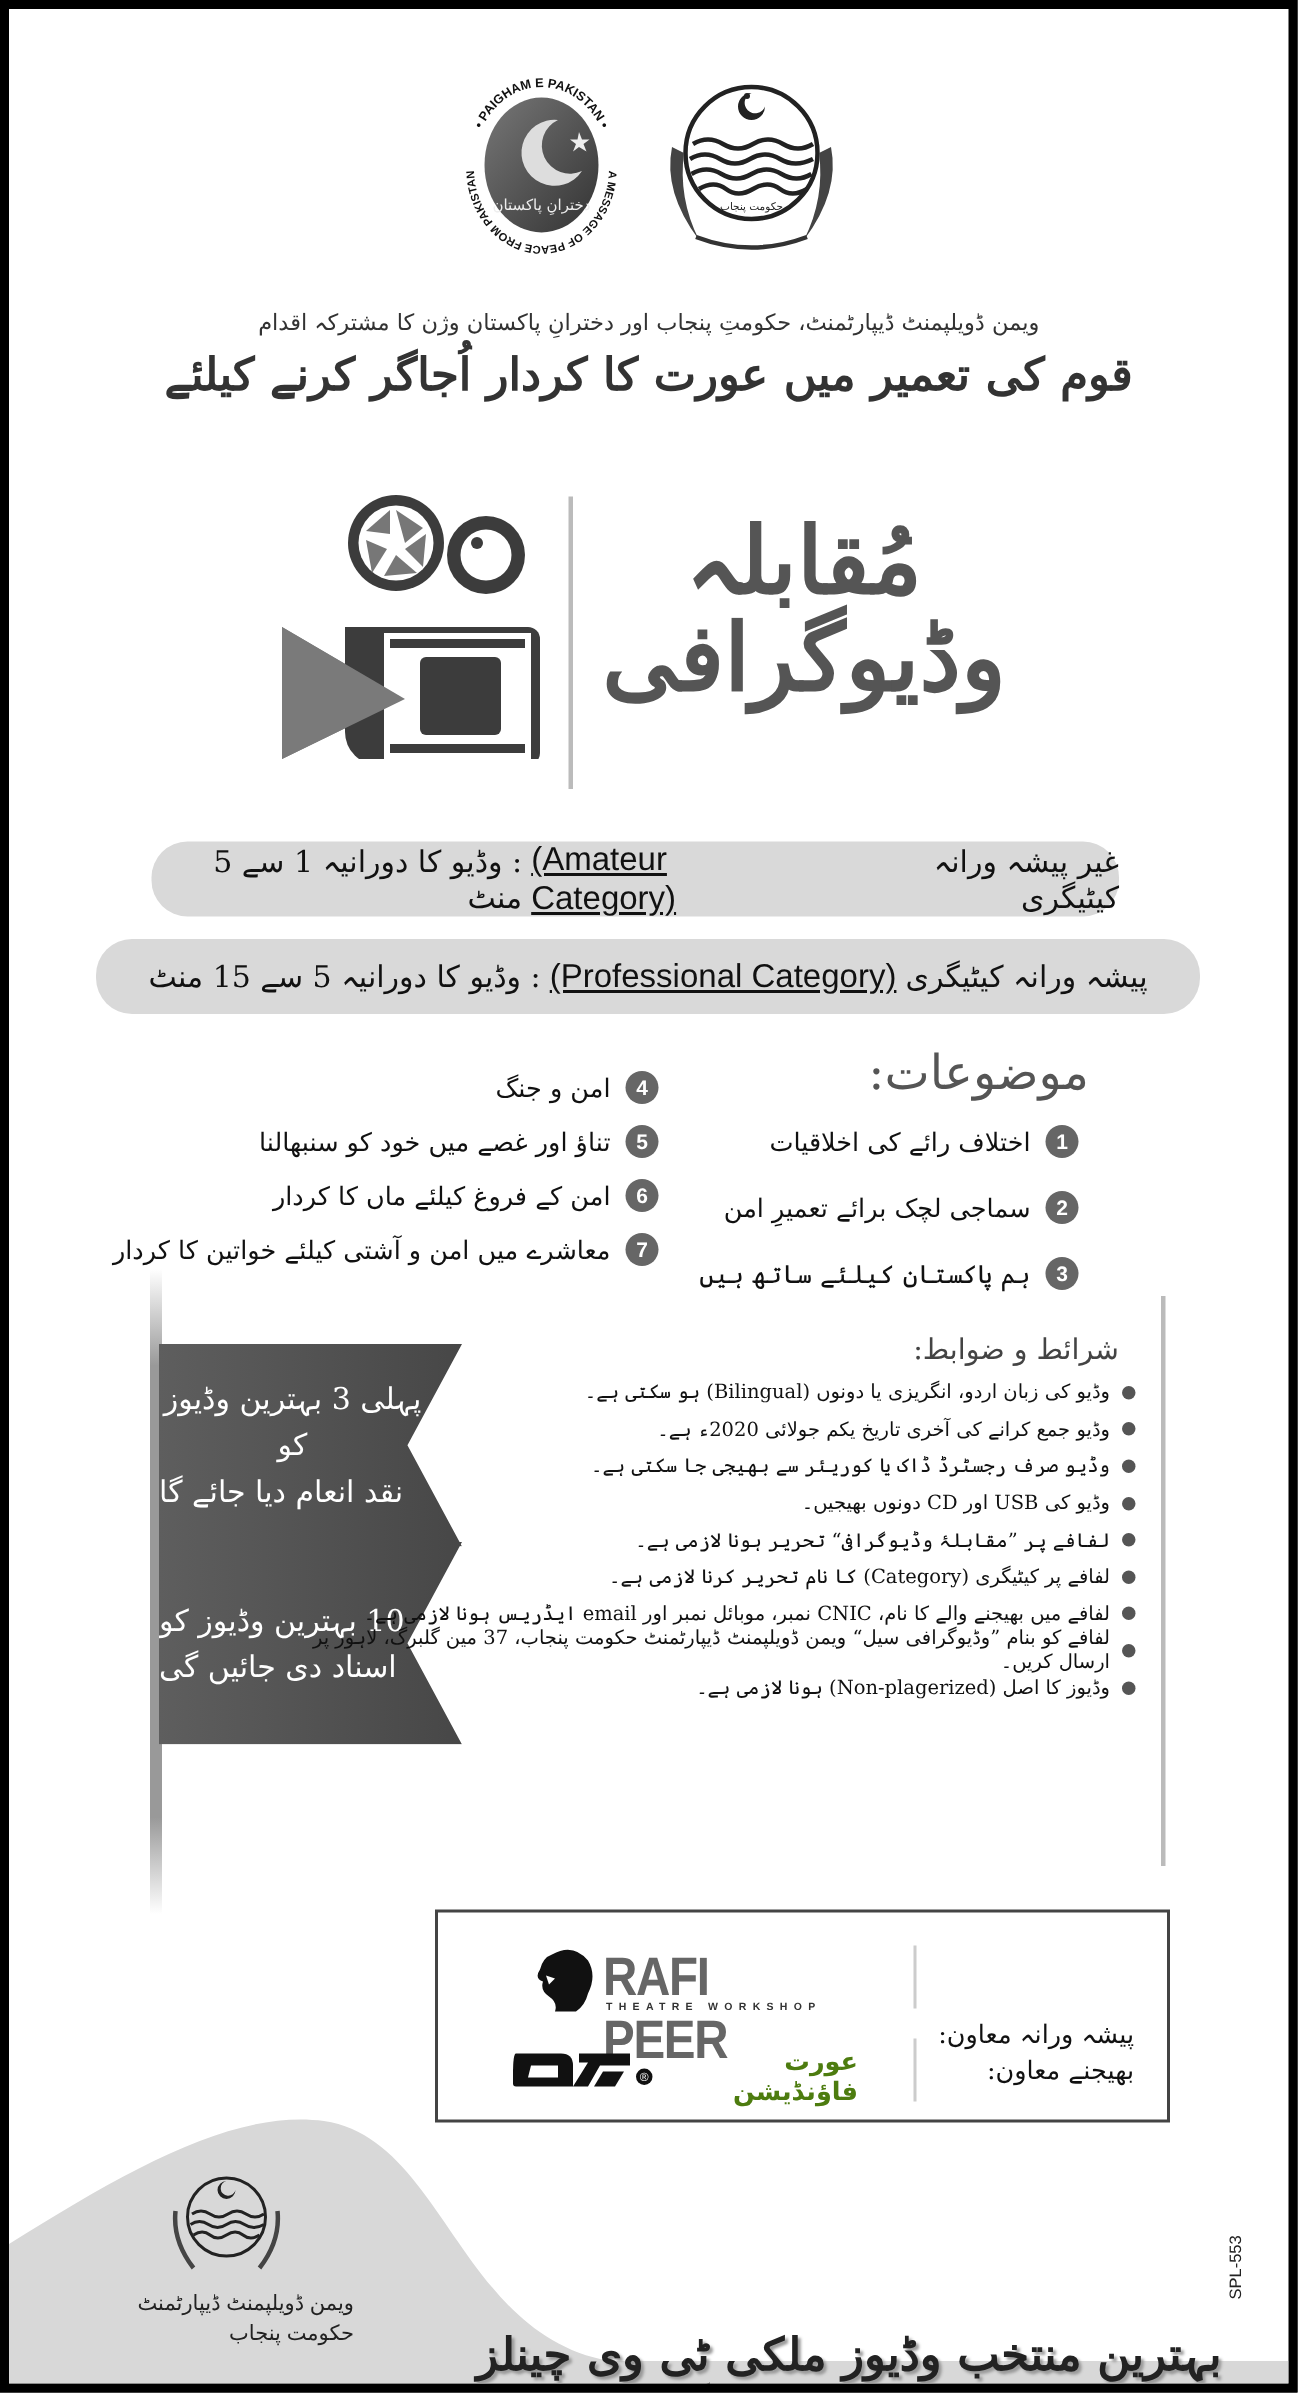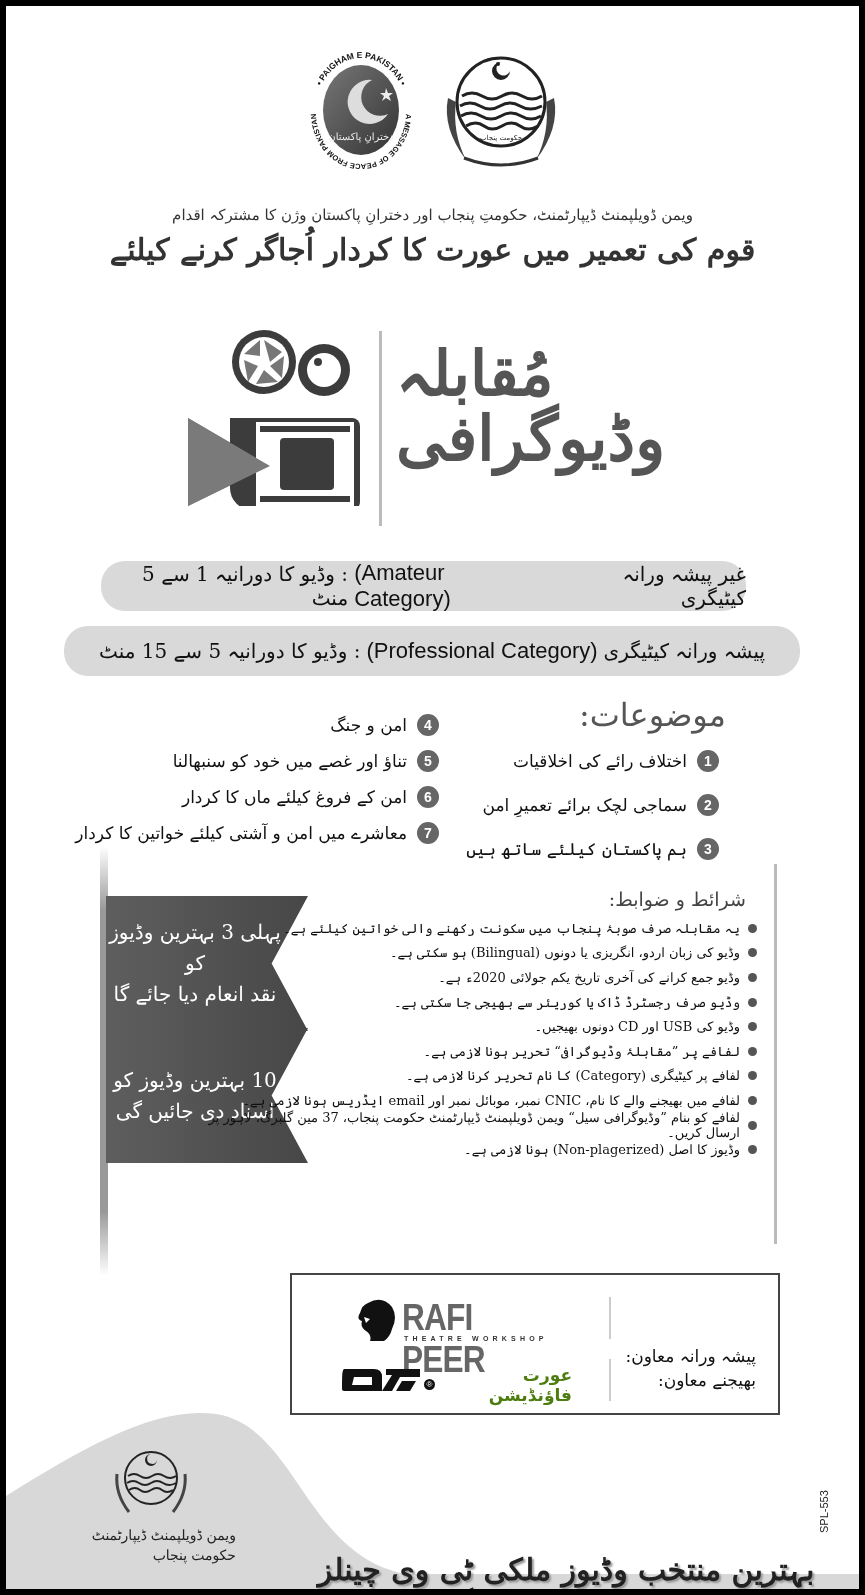--- a/index.html
+++ b/index.html
@@ -23,33 +23,33 @@
   }
   .headline {
     position: absolute; top: 226px; left: 0; width: 100%; text-align: center;
     font-family: "DejaVu Serif", serif; font-weight: bold; font-size: 30px; color: #333;
   }
 
   
   .camera { position: absolute; left: 176px; top: 320px; width: 180px; height: 180px; }
   .title-divider { position: absolute; left: 373px; top: 325px; width: 3px; height: 195px; background: #bbb; }
   .title-text {
-    position: absolute; left: 390px; top: 335px; width: 280px; text-align: left;
+    position: absolute; left: 390px; top: 335px; width: 280px; text-align: center;
     font-family: "DejaVu Serif", serif; font-weight: bold; color: #555; line-height: 1.05;
   }
   .title-line1 { font-size: 62px; }
   .title-line2 { font-size: 62px; }
 
   
   .pill {
     position: absolute; background: #d9d9d9; border-radius: 24px;
     font-family: "DejaVu Serif", serif; font-size: 20px; color: #111;
     display: flex; align-items: center; justify-content: center; gap: 6px;
   }
-  .pill .en { font-family: "Liberation Sans", sans-serif; font-size: 22px; }
+  .pill .en { font-family: "Liberation Sans", sans-serif; font-size: 22px; text-decoration: underline; }
   .pill-amateur { left: 95px; top: 555px; width: 645px; height: 50px; }
   .pill-pro { left: 58px; top: 620px; width: 736px; height: 50px; }
 
   
   .topics-heading {
     position: absolute; left: 590px; top: 690px; width: 130px; text-align: right;
     font-family: "DejaVu Serif", serif; font-size: 32px; color: #555;
   }
   .topic {
     position: absolute; display: flex; align-items: center; gap: 10px;
@@ -62,21 +62,21 @@
   }
 
   
   .left-shadow { position: absolute; left: 94px; top: 840px; width: 8px; height: 430px;
     background: linear-gradient(to bottom, rgba(0,0,0,0), #999 15%, #999 85%, rgba(0,0,0,0)); }
   .banner {
     position: absolute; left: 100px; width: 202px; height: 135px;
     background: linear-gradient(to right, #5e5e5e, #474747);
     clip-path: polygon(0 0, 100% 0, 82% 50%, 100% 100%, 0 100%);
     color: #fff; font-family: "DejaVu Serif", serif; font-size: 20px; line-height: 1.55;
-    display: flex; flex-direction: column; align-items: center; justify-content: center;
+    display: flex; flex-direction: column; align-items: flex-end; justify-content: center;
     padding-right: 24px; text-align: center;
   }
   .banner-1 { top: 890px; }
   .banner-2 { top: 1022px; }
 
   
   .terms-divider { position: absolute; left: 768px; top: 858px; width: 3px; height: 380px; background: #bbb; }
   .terms-heading {
     position: absolute; left: 560px; top: 882px; width: 180px; text-align: right;
     font-family: "DejaVu Serif", serif; font-size: 19px; color: #444;
@@ -263,24 +263,20 @@
   <div class="banner banner-2 rtl">
     <div>10 بہترین وڈیوز کو</div>
     <div>اسناد دی جائیں گی</div>
   </div>
 
   <div class="terms-divider"></div>
   <div class="terms-heading rtl">شرائط و ضوابط:</div>
   <div class="terms-list">
     <div class="term">
         <span class="dot"></span>
-        <span>یہ مقابلہ صرف صوبۂ پنجاب میں سکونت رکھنے والی خواتین کیلئے ہے۔</span>
-      </div>
-    <div class="term">
-        <span class="dot"></span>
         <span>وڈیو کی زبان اردو، انگریزی یا دونوں (Bilingual) ہو سکتی ہے۔</span>
       </div>
     <div class="term">
         <span class="dot"></span>
         <span>وڈیو جمع کرانے کی آخری تاریخ یکم جولائی 2020ء ہے۔</span>
       </div>
     <div class="term">
         <span class="dot"></span>
         <span>وڈیو صرف رجسٹرڈ ڈاک یا کوریئر سے بھیجی جا سکتی ہے۔</span>
       </div>

